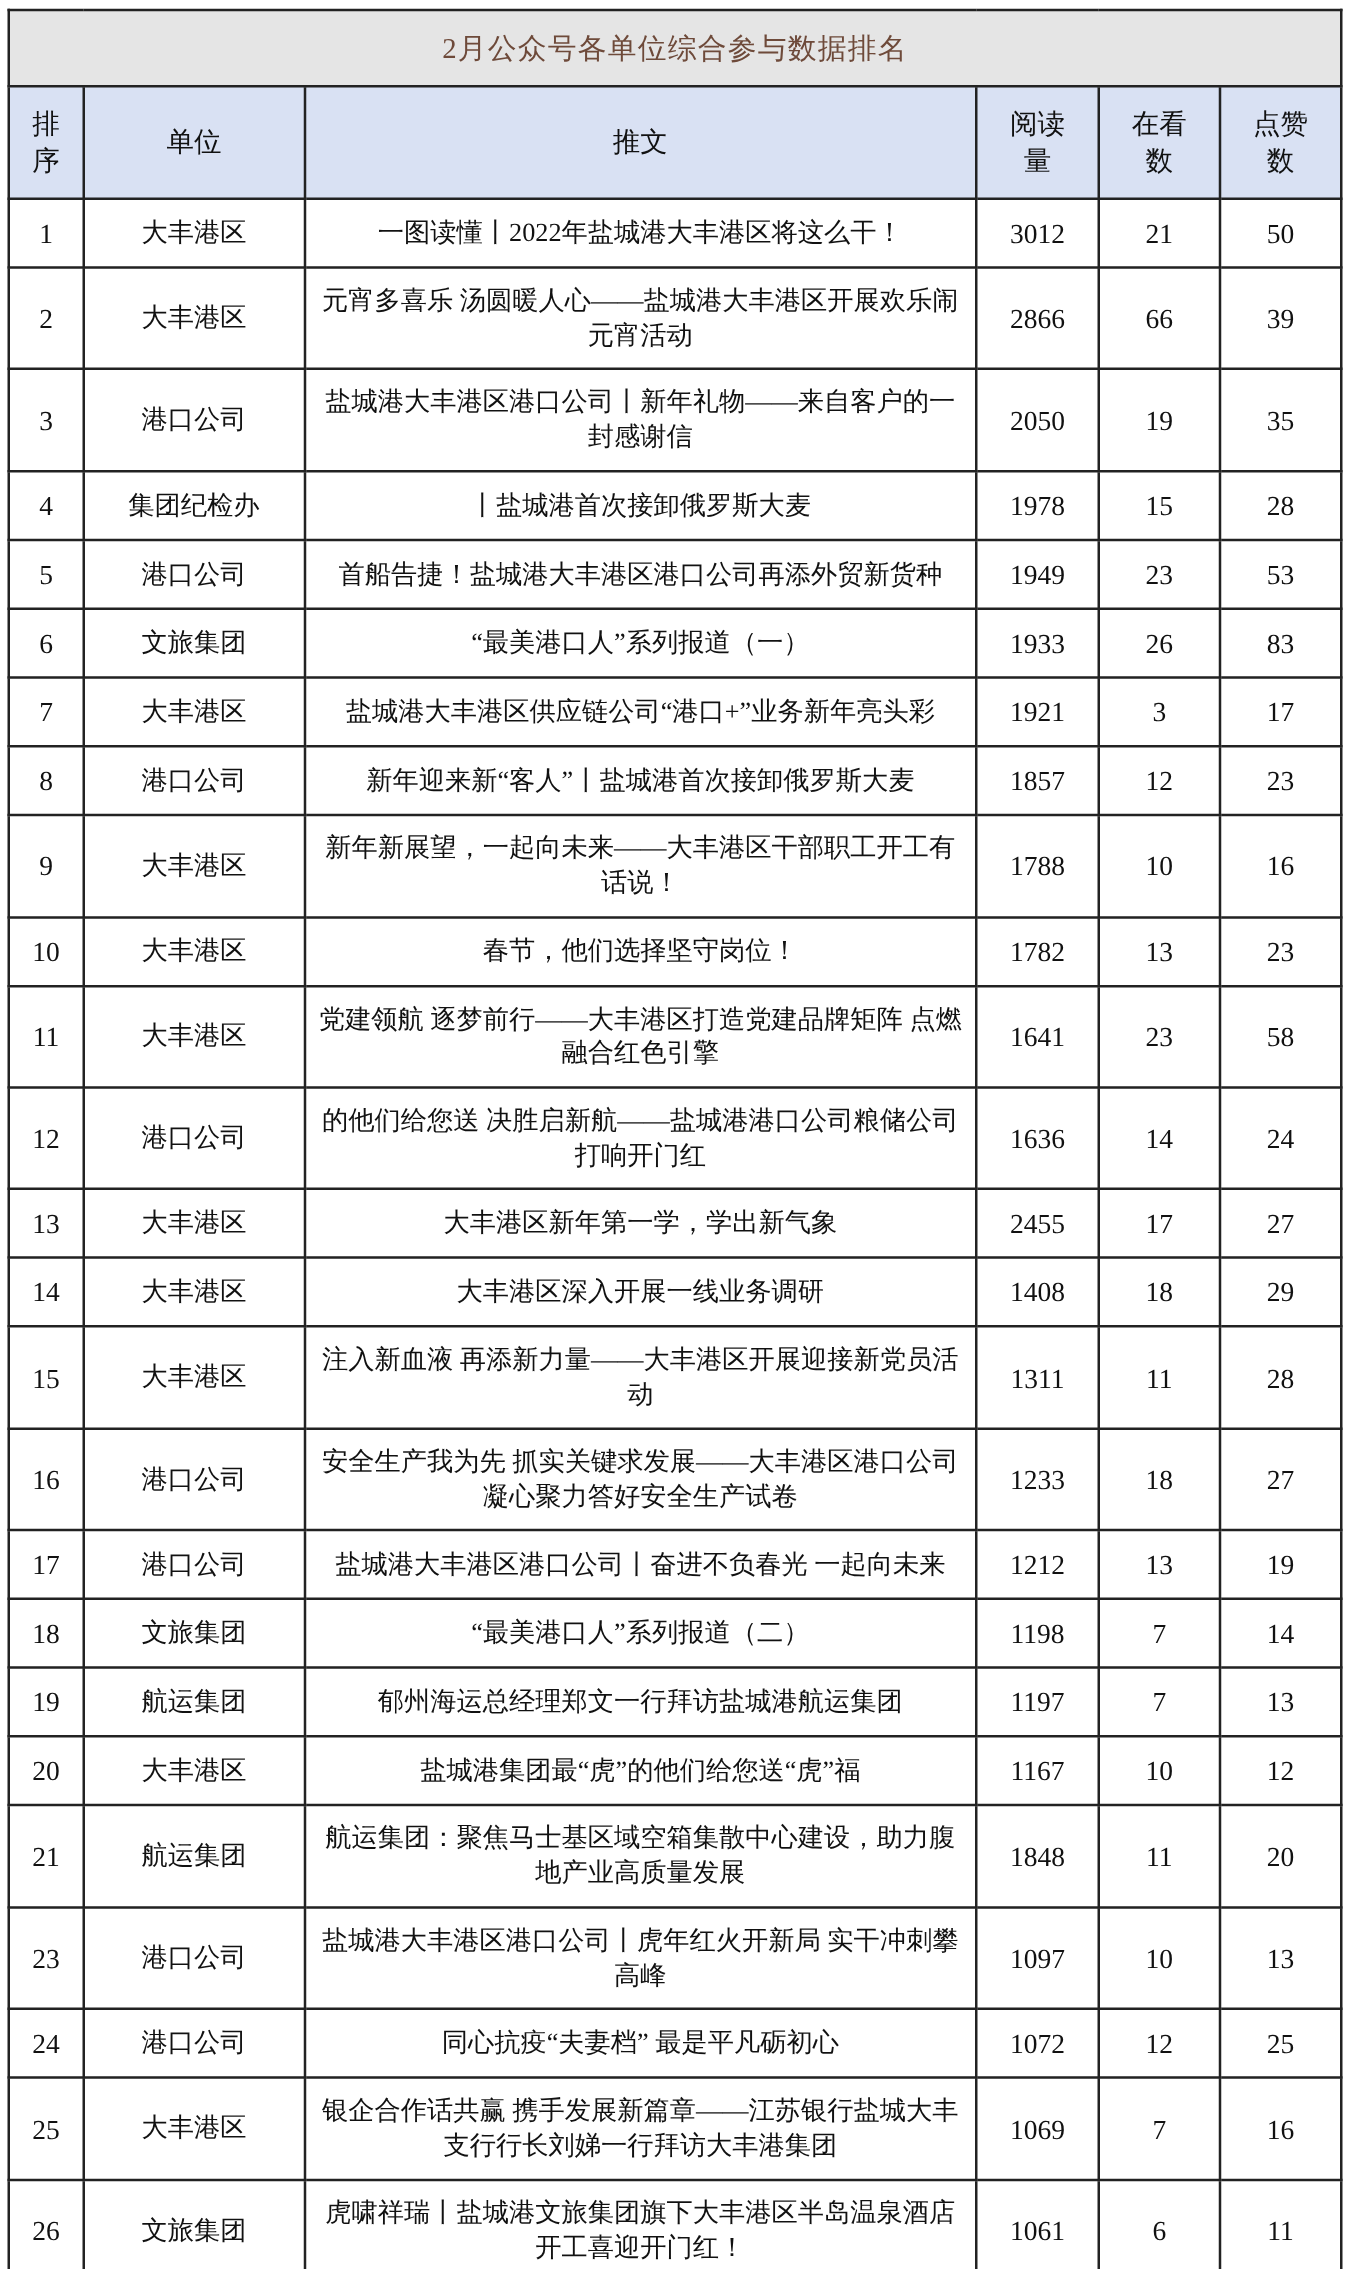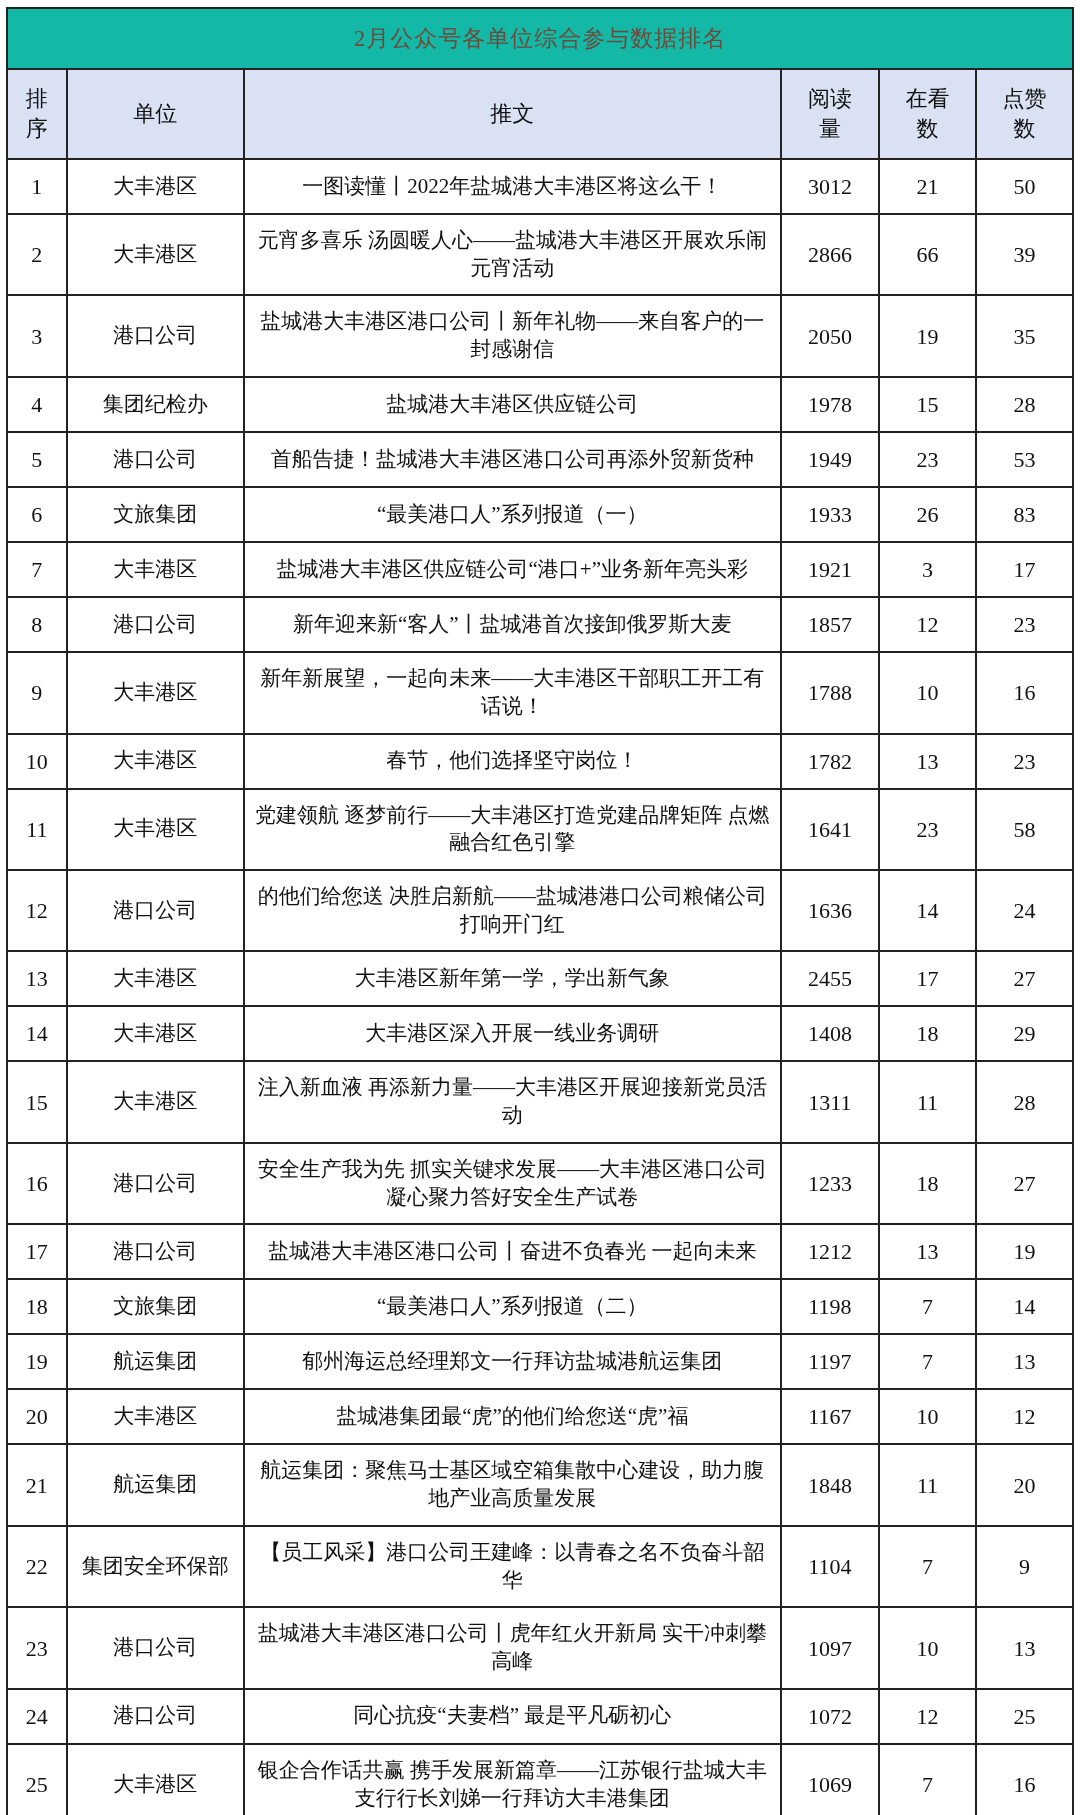--- a/index.html
+++ b/index.html
@@ -27,21 +27,21 @@
   table.rank-table td {
     border: 2px solid #222222;
     text-align: center;
     vertical-align: middle;
     padding: 12px 6px;
     font-weight: normal;
     color: #111111;
     word-break: break-word;
   }
   tr.title-row th {
-    background: #14b8a6;
+    background: #e5e5e5;
     color: #6e4a3a;
     font-size: 23px;
     letter-spacing: 1px;
     padding: 14px 6px;
   }
   tr.header-row th {
     background: #d9e1f3;
     font-size: 22px;
     padding: 14px 16px;
   }
@@ -99,21 +99,21 @@
           <td class="num">3</td>
           <td>港口公司</td>
           <td>盐城港大丰港区港口公司丨新年礼物——来自客户的一封感谢信</td>
           <td class="num">2050</td>
           <td class="num">19</td>
           <td class="num">35</td>
         </tr>
         <tr>
           <td class="num">4</td>
           <td>集团纪检办</td>
-          <td>盐城港大丰港区供应链公司</td>
+          <td>丨盐城港首次接卸俄罗斯大麦</td>
           <td class="num">1978</td>
           <td class="num">15</td>
           <td class="num">28</td>
         </tr>
         <tr>
           <td class="num">5</td>
           <td>港口公司</td>
           <td>首船告捷！盐城港大丰港区港口公司再添外贸新货种</td>
           <td class="num">1949</td>
           <td class="num">23</td>
@@ -241,28 +241,20 @@
         </tr>
         <tr>
           <td class="num">21</td>
           <td>航运集团</td>
           <td>航运集团：聚焦马士基区域空箱集散中心建设，助力腹地产业高质量发展</td>
           <td class="num">1848</td>
           <td class="num">11</td>
           <td class="num">20</td>
         </tr>
         <tr>
-          <td class="num">22</td>
-          <td>集团安全环保部</td>
-          <td>【员工风采】港口公司王建峰：以青春之名不负奋斗韶华</td>
-          <td class="num">1104</td>
-          <td class="num">7</td>
-          <td class="num">9</td>
-        </tr>
-        <tr>
           <td class="num">23</td>
           <td>港口公司</td>
           <td>盐城港大丰港区港口公司丨虎年红火开新局 实干冲刺攀高峰</td>
           <td class="num">1097</td>
           <td class="num">10</td>
           <td class="num">13</td>
         </tr>
         <tr>
           <td class="num">24</td>
           <td>港口公司</td>

